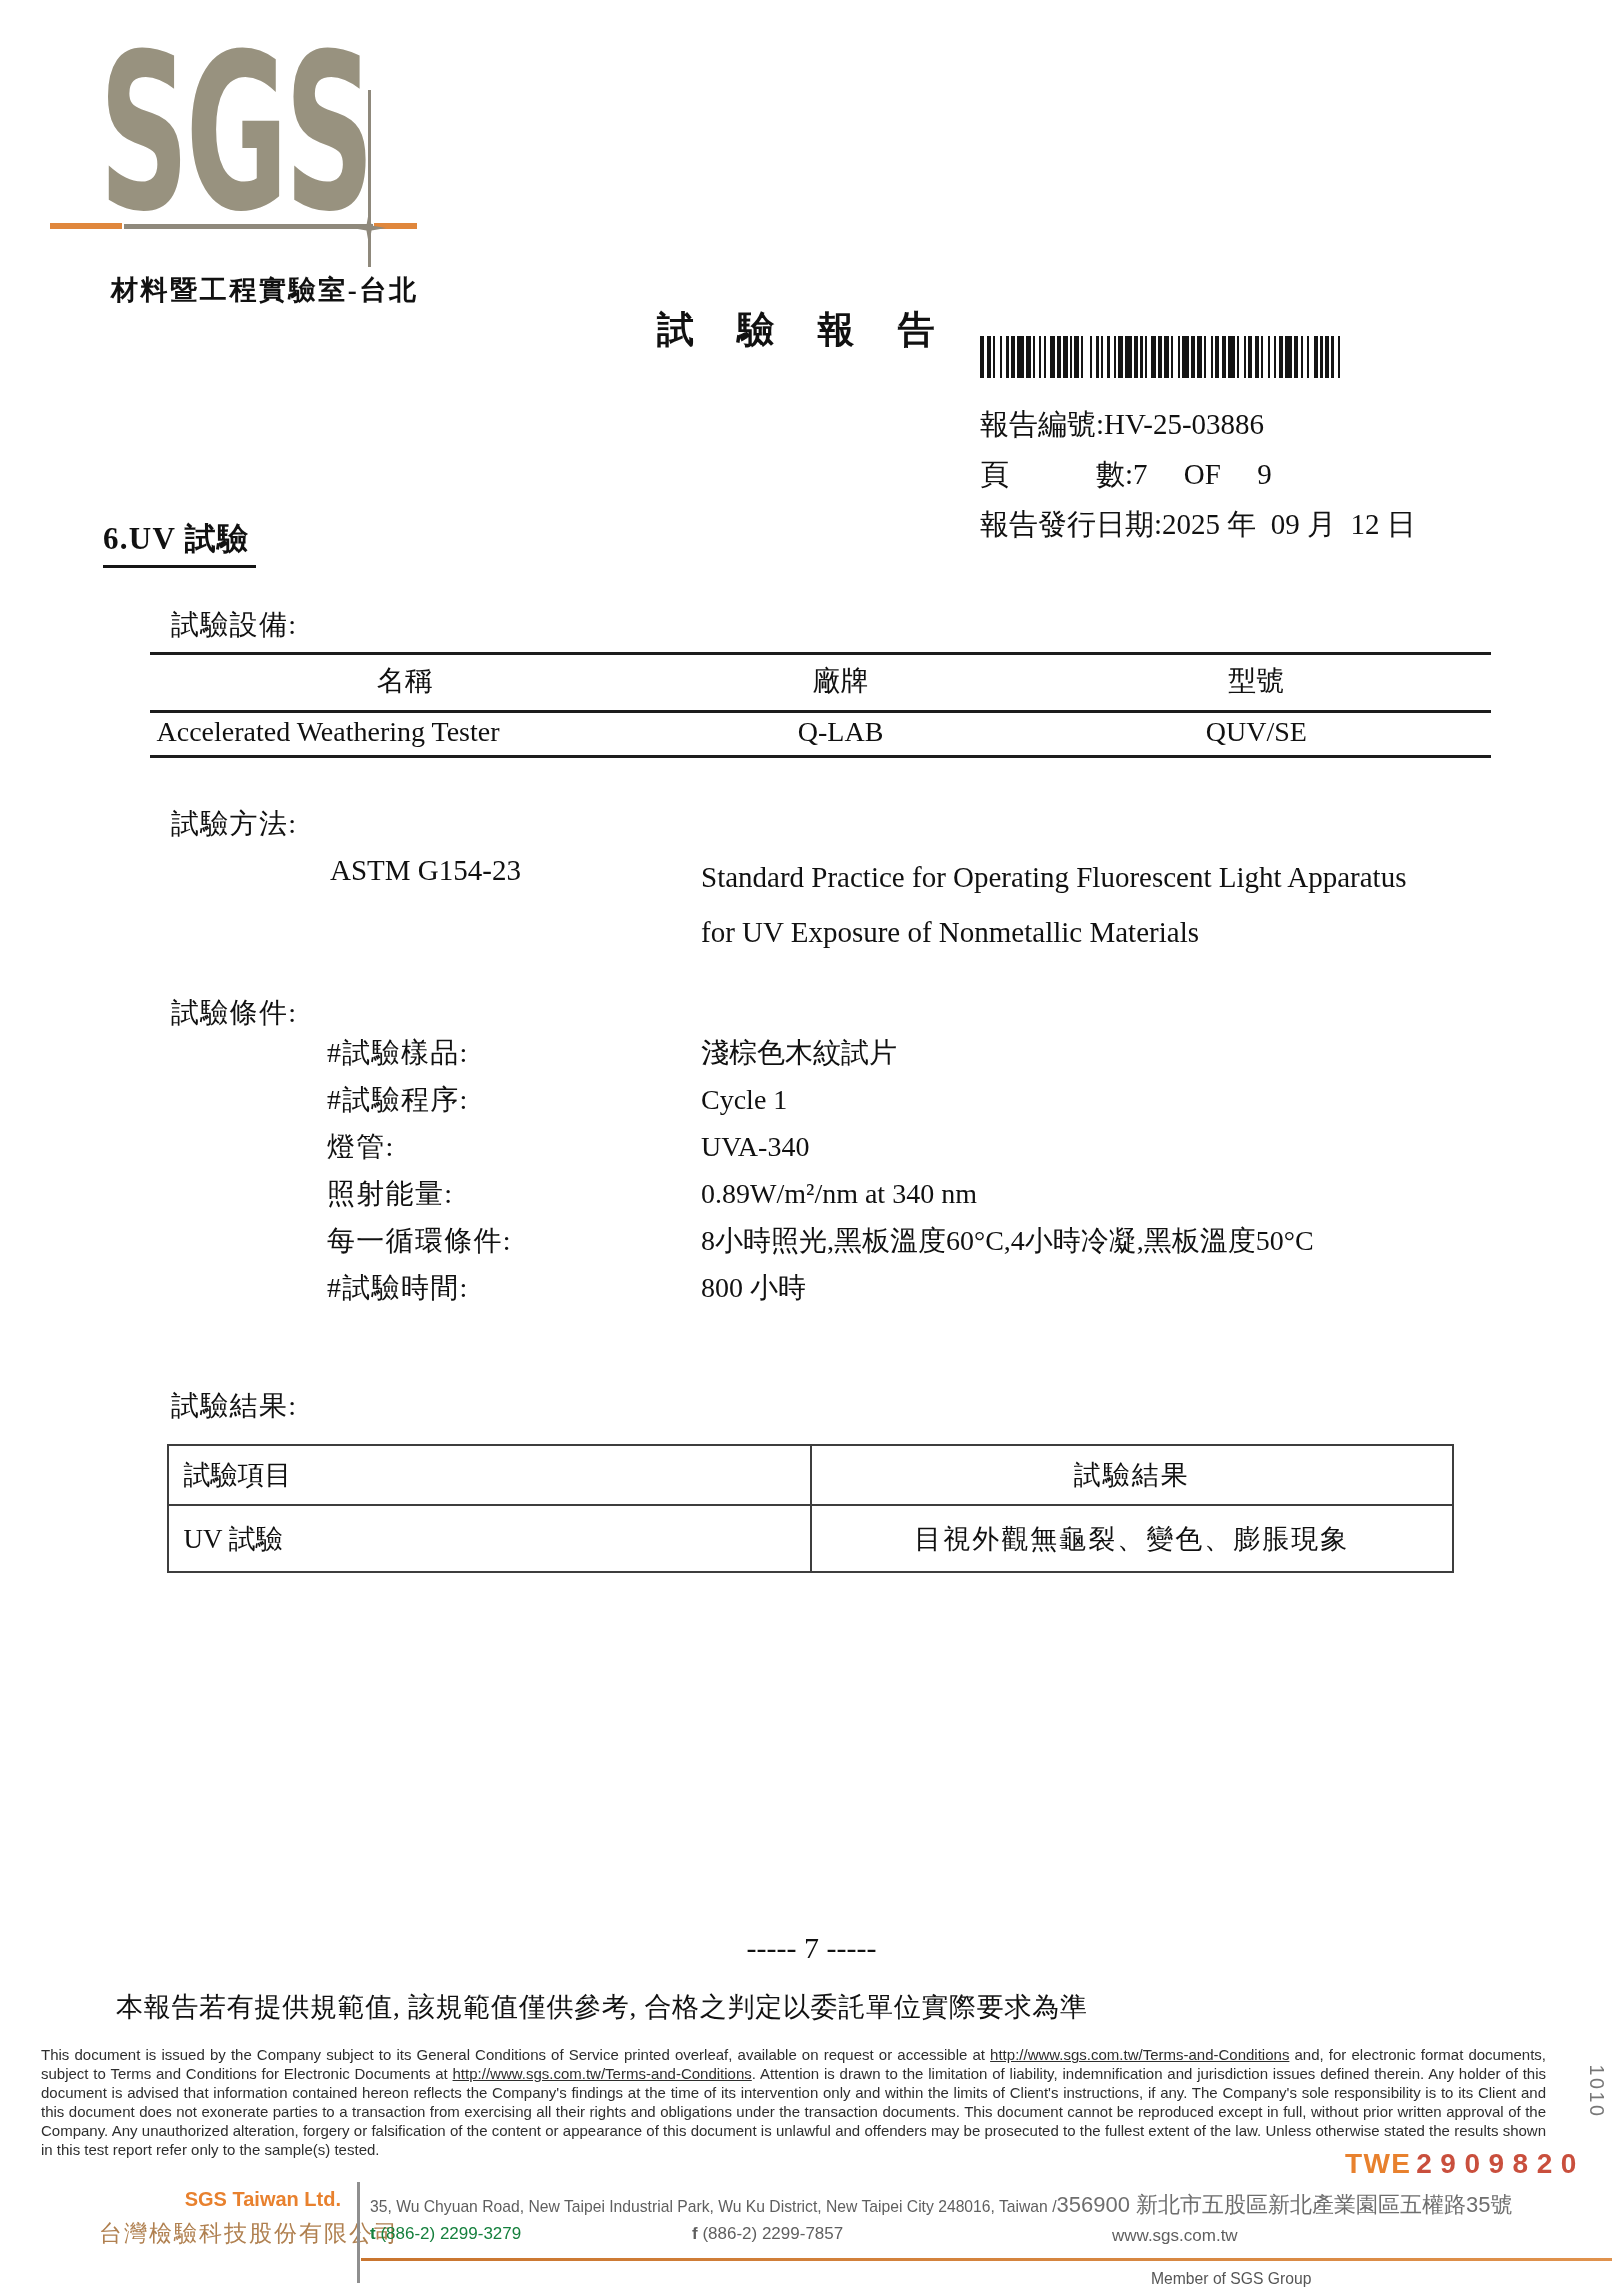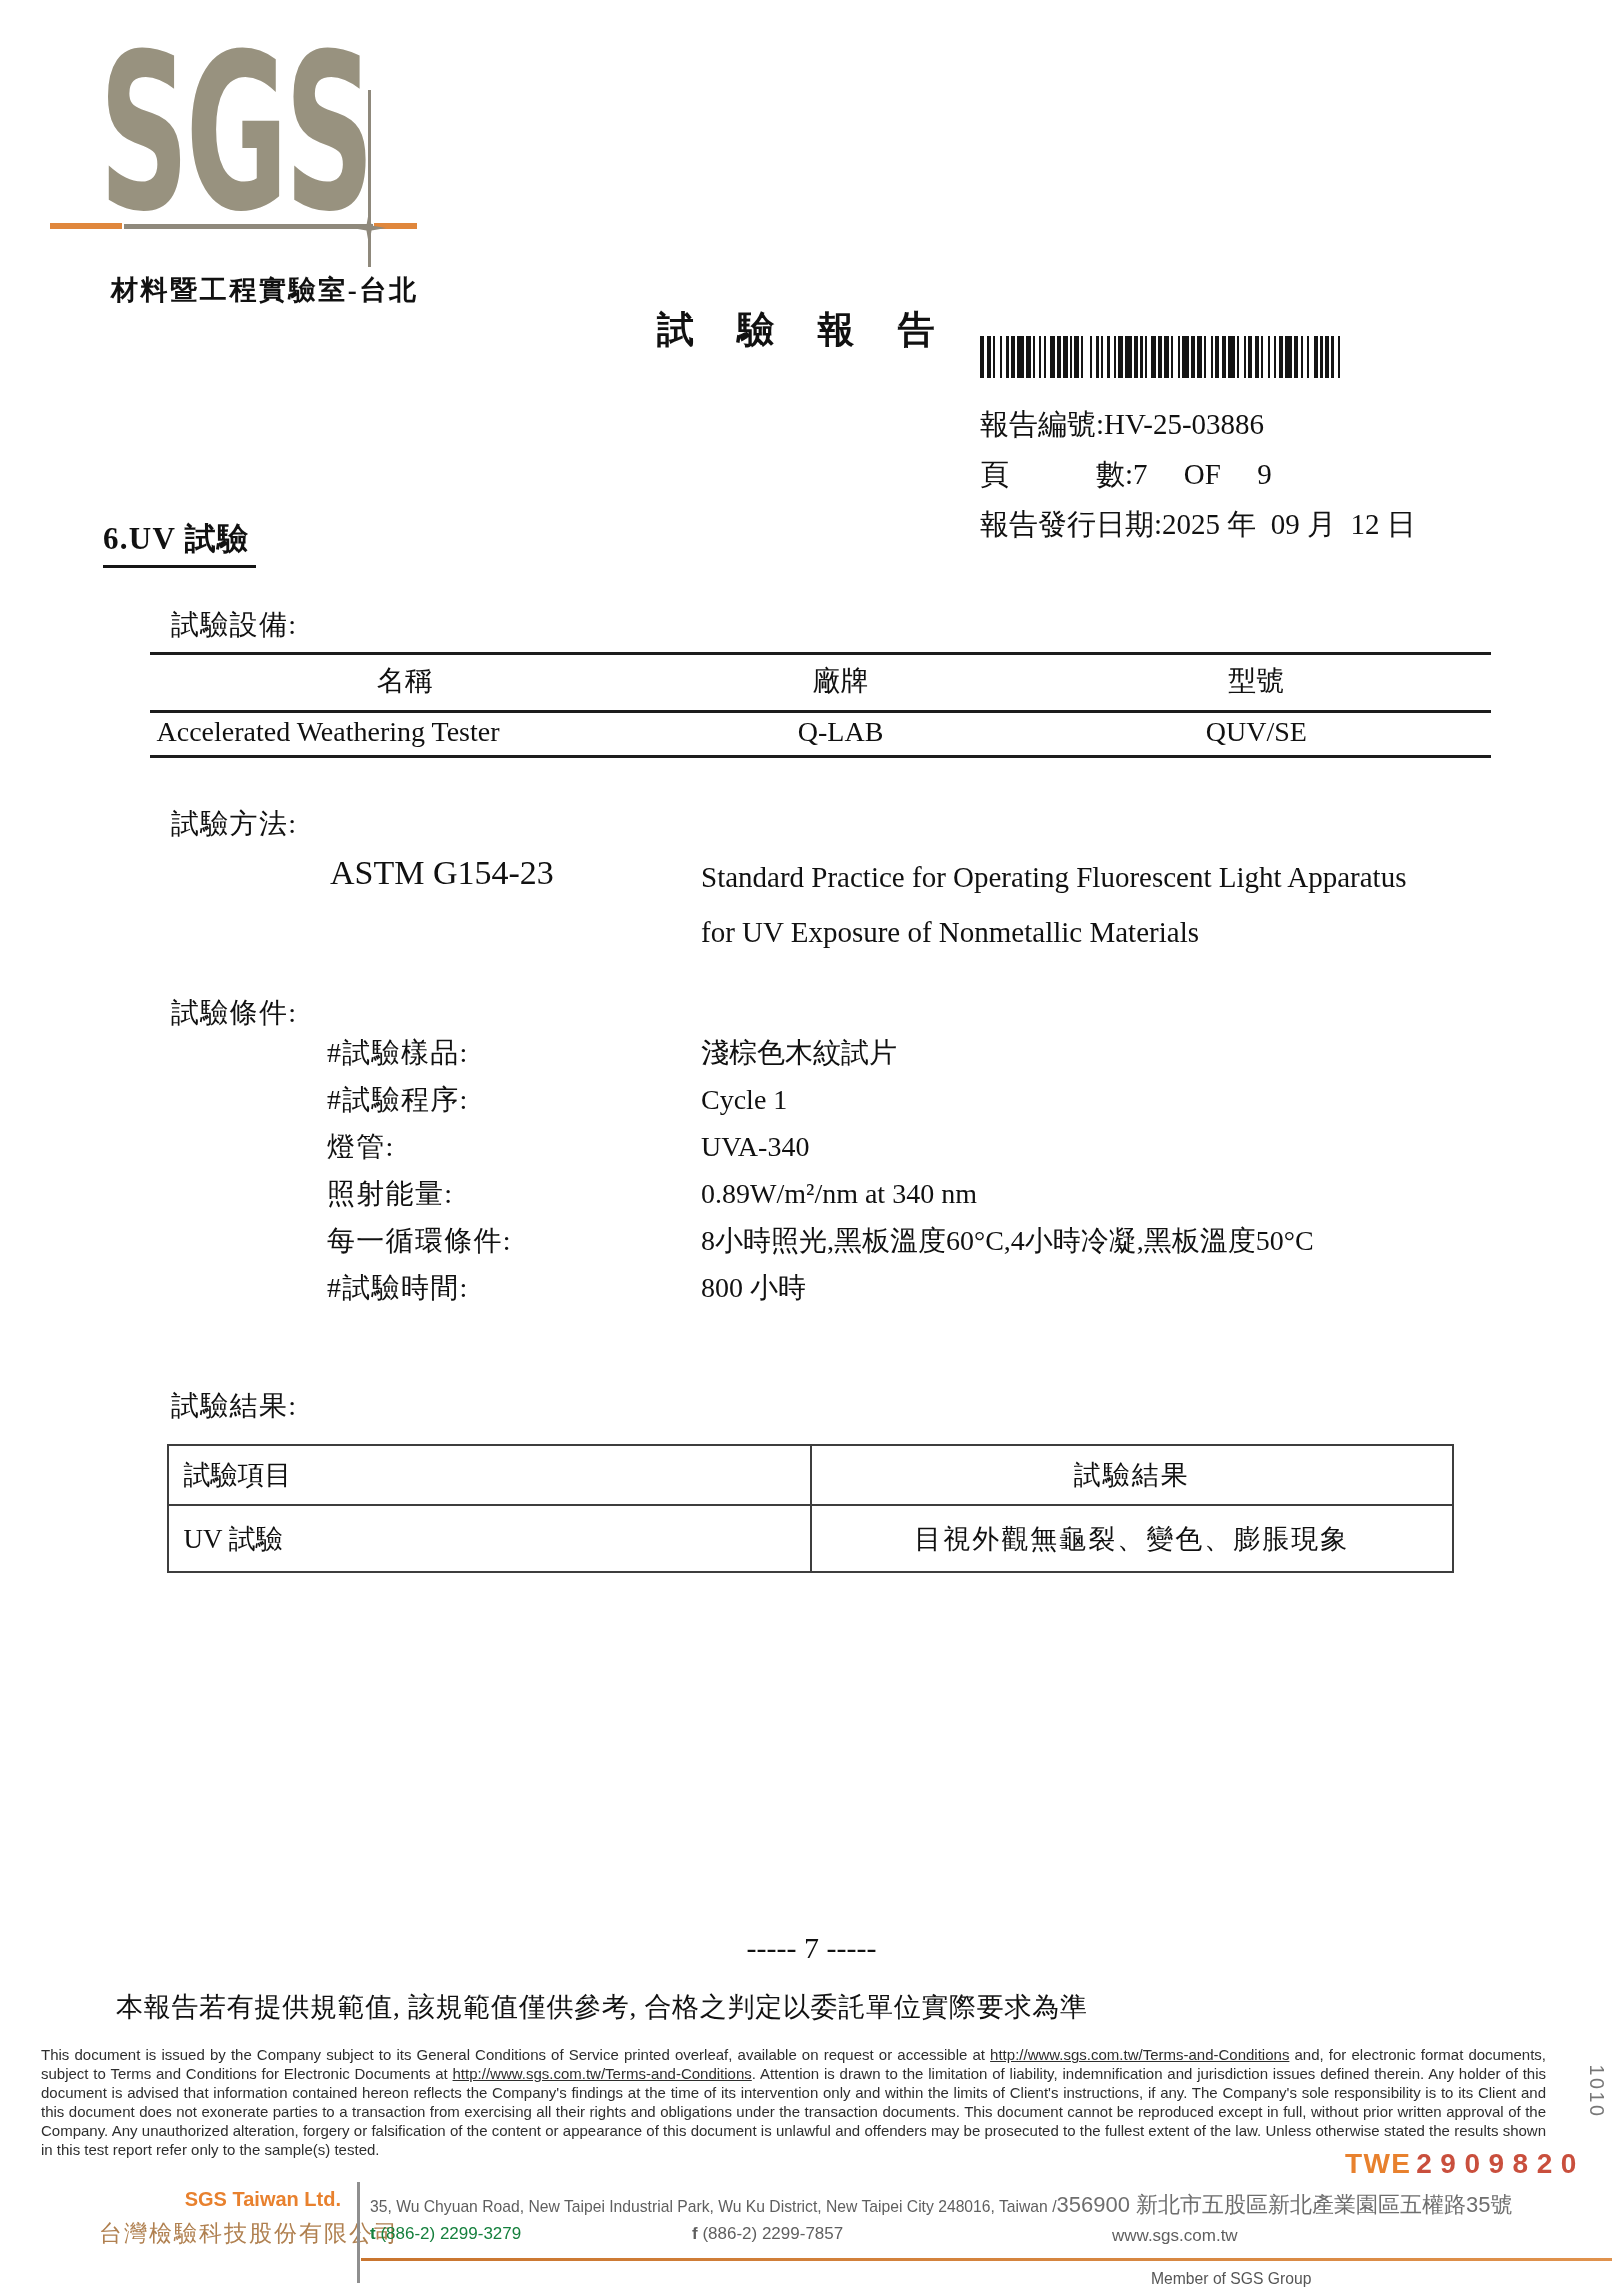--- a/index.html
+++ b/index.html
@@ -33,21 +33,21 @@
 
   
   .equip-table{position:absolute;left:150px;top:652px;width:1341px;border-collapse:collapse;font-size:28px;}
   .equip-table th{font-weight:400;border-top:3.9px solid #1c1c1c;
                   border-bottom:3.3px solid #1c1c1c;padding:6.5px 0 10.5px;}
   .equip-table td{border-bottom:3.9px solid #1c1c1c;padding:2.6px 0 7.9px;text-align:center;}
   .equip-table td:first-child{text-align:left;padding-left:6.5px;}
   .col-a{width:38%;} .col-b{width:27%;} .col-c{width:35%;}
 
   
-  .method-standard{position:absolute;left:330px;top:854px;font-size:34px;text-align:center;}
+  .method-standard{position:absolute;left:330px;top:854px;font-size:29px;text-align:center;}
   .method-desc{position:absolute;left:701px;top:850px;font-size:29px;line-height:55px;}
 
   
   .cond-list{position:absolute;left:327px;top:1038px;font-size:28px;}
   .cond-row{display:flex;margin-bottom:17px;line-height:30px;}
   .cond-label{width:374px;flex:0 0 auto;letter-spacing:1.3px;}
   .cond-value{white-space:nowrap;}
 
   
   .res-table{position:absolute;left:167px;top:1444px;width:1287px;border-collapse:collapse;font-size:27px;}

